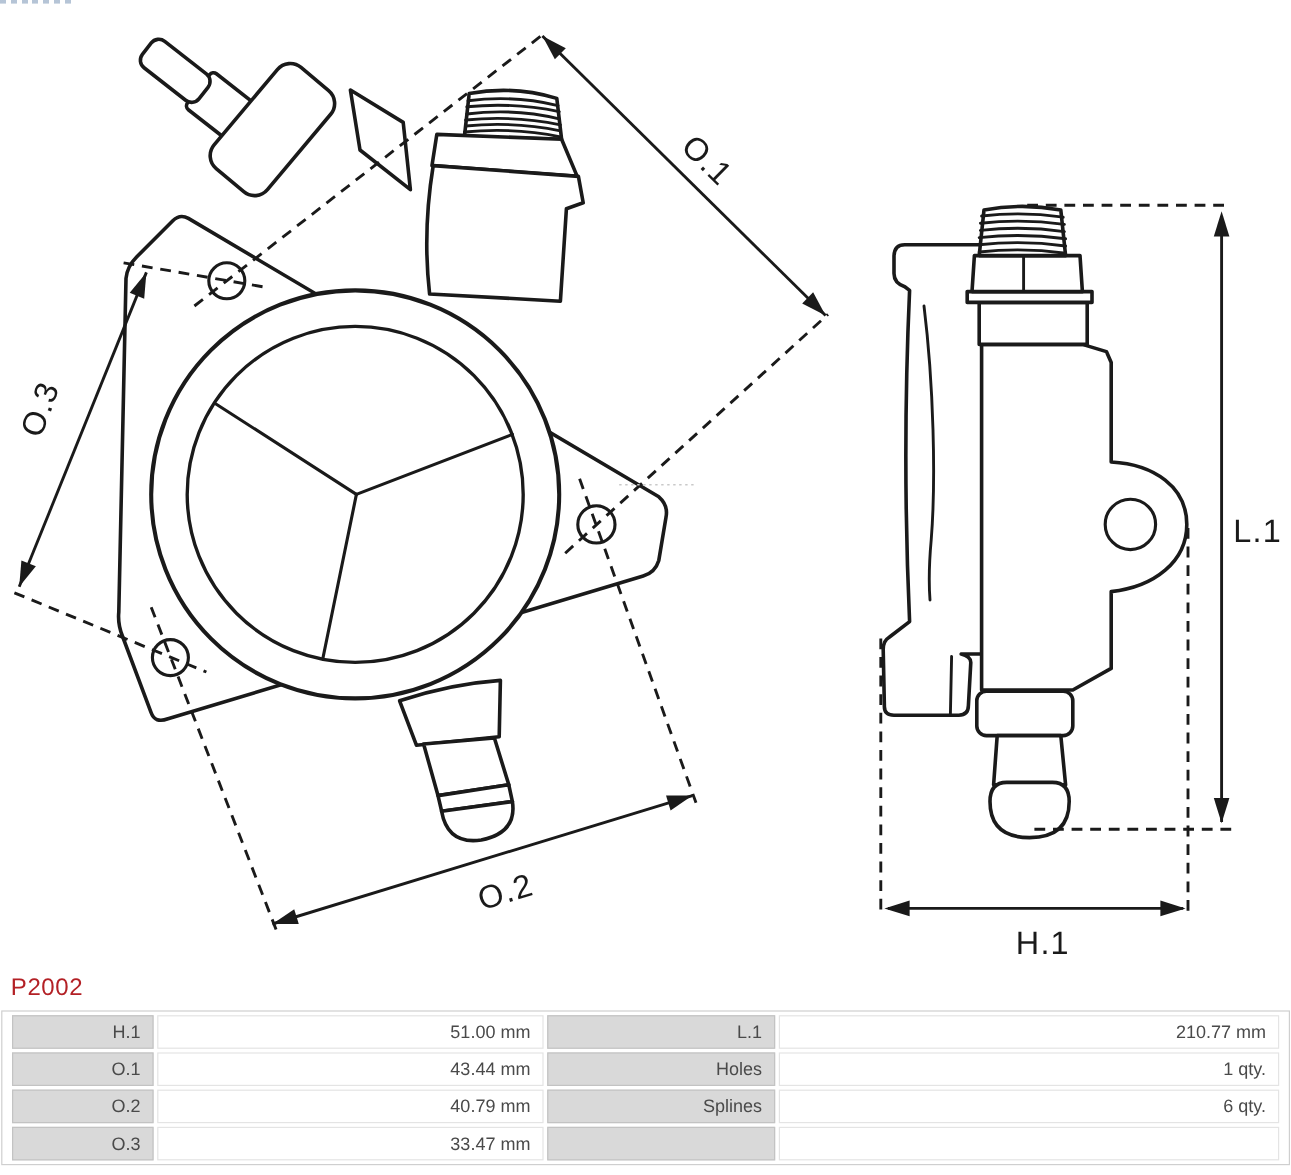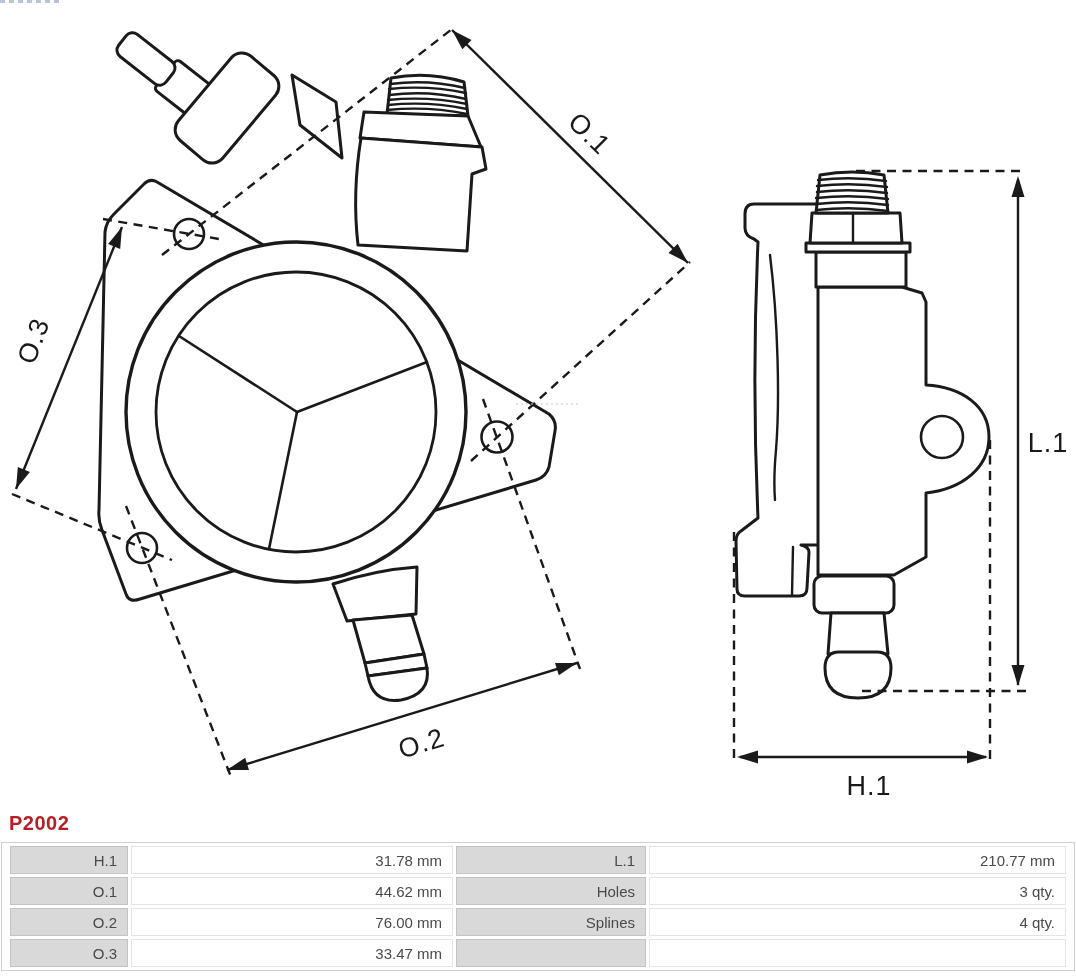--- a/index.html
+++ b/index.html
@@ -14,21 +14,21 @@
   .drawing-svg{position:absolute;left:0;top:0;}
   .drawing-svg .outline{fill:#ffffff;stroke:#1a1a1a;stroke-width:3;stroke-linejoin:round;}
   .drawing-svg .outline-thick{fill:#ffffff;stroke:#1a1a1a;stroke-width:3.4;stroke-linejoin:round;}
   .drawing-svg .detail{fill:none;stroke:#1a1a1a;stroke-width:2.4;stroke-linecap:round;}
   .drawing-svg .dash{fill:none;stroke:#1a1a1a;stroke-width:2.4;stroke-dasharray:9 6.5;}
   .drawing-svg .dim{fill:none;stroke:#1a1a1a;stroke-width:2.4;}
   .drawing-svg .arrow{fill:#1a1a1a;stroke:none;}
   .drawing-svg text{font-family:"Liberation Sans","DejaVu Sans",sans-serif;font-size:27px;fill:#1a1a1a;letter-spacing:1px;}
   .faint-artifact{stroke:#c9c9c9;stroke-width:1.2;stroke-dasharray:2 3;fill:none;}
   .part-number{
-    position:absolute;left:9px;top:812px;font-size:20px;font-weight:700;
+    position:absolute;left:9px;top:812px;font-size:20px;font-weight:400;
     color:#b32025;letter-spacing:.5px;
   }
   .table-wrap{
     position:absolute;left:1px;right:1px;top:842px;background:#fff;
     border:1px solid #cfcfcf;padding:0 5px;box-sizing:border-box;
   }
   table.spec{width:100%;border-collapse:separate;border-spacing:3px;table-layout:fixed;}
   table.spec td{
     height:26px;font-size:15px;color:#4a4a4a;text-align:right;
     padding:0 10px;vertical-align:middle;overflow:hidden;white-space:nowrap;
@@ -185,35 +185,35 @@
     <table class="spec">
       <colgroup>
           <col style="width:118px">
           <col style="width:322px">
           <col style="width:190px">
           <col>
         </colgroup>
       <tbody>
         <tr>
           <td class="lbl">H.1</td>
-          <td class="val">31.78 mm</td>
+          <td class="val">51.00 mm</td>
           <td class="lbl">L.1</td>
           <td class="val">210.77 mm</td>
         </tr>
         <tr>
           <td class="lbl">O.1</td>
-          <td class="val">44.62 mm</td>
+          <td class="val">43.44 mm</td>
           <td class="lbl">Holes</td>
-          <td class="val">3 qty.</td>
+          <td class="val">1 qty.</td>
         </tr>
         <tr>
           <td class="lbl">O.2</td>
-          <td class="val">76.00 mm</td>
+          <td class="val">40.79 mm</td>
           <td class="lbl">Splines</td>
-          <td class="val">4 qty.</td>
+          <td class="val">6 qty.</td>
         </tr>
         <tr>
           <td class="lbl">O.3</td>
           <td class="val">33.47 mm</td>
           <td class="lbl"></td>
           <td class="val"></td>
         </tr>
       </tbody>
     </table>
   </div>

